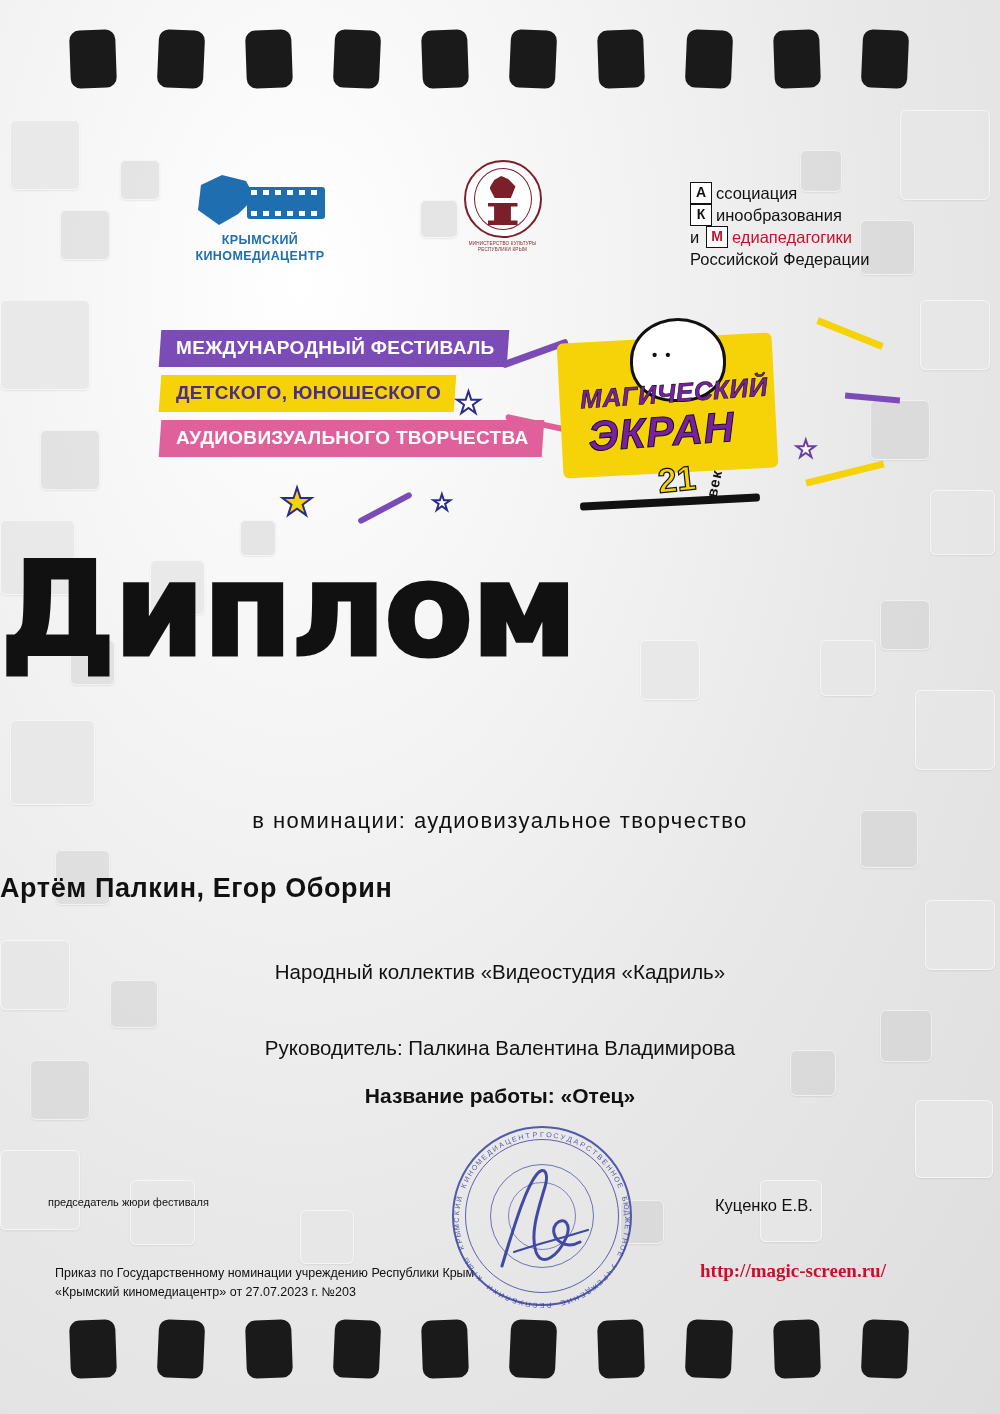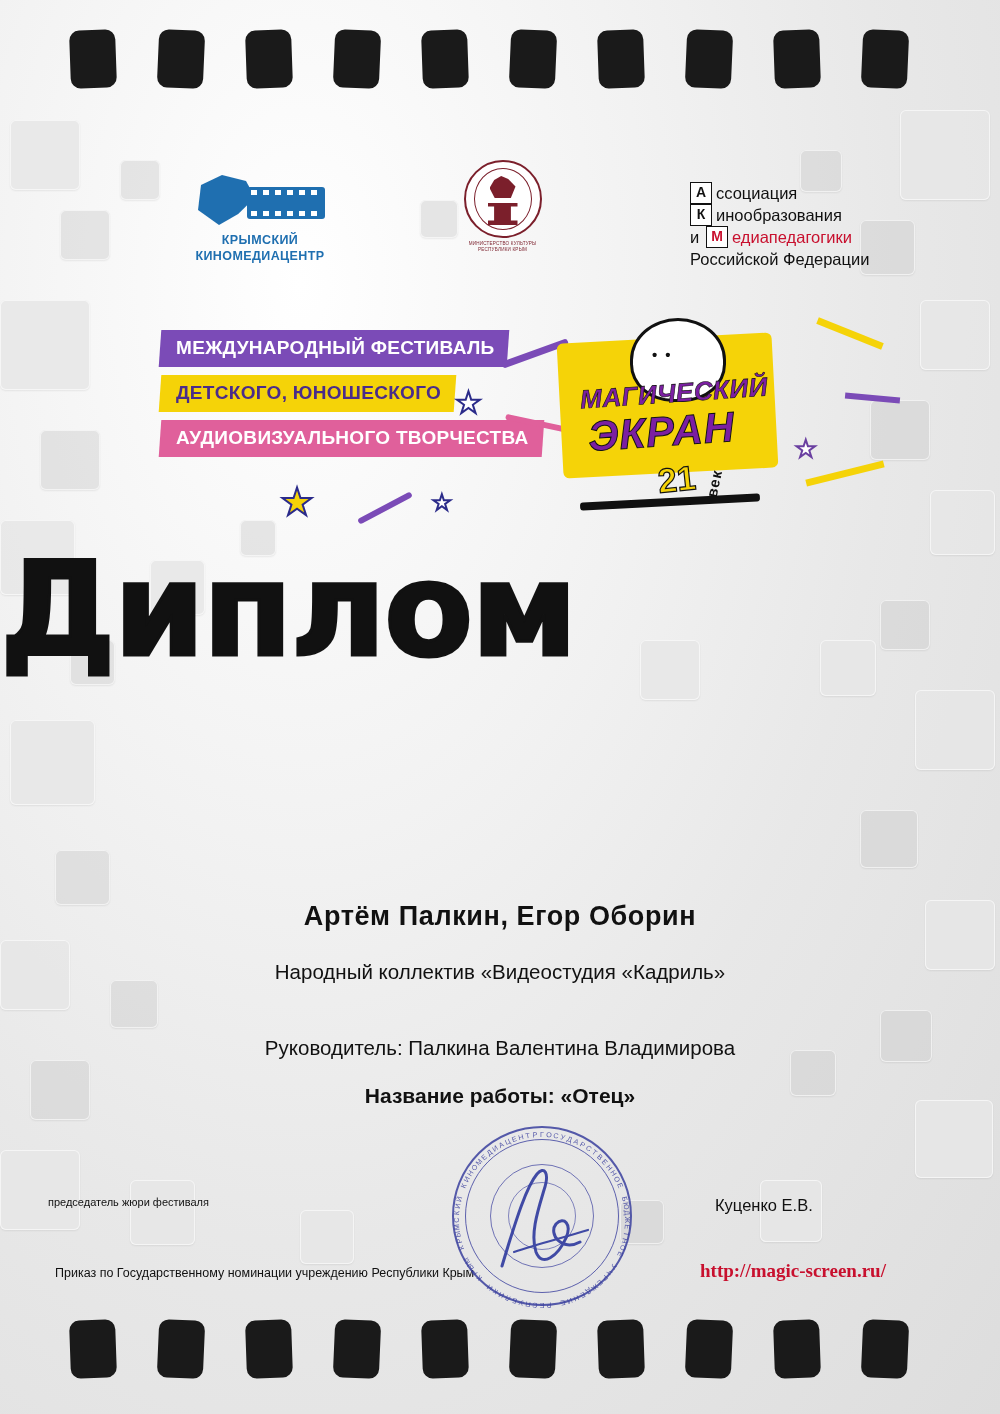--- a/index.html
+++ b/index.html
@@ -321,26 +321,25 @@
     left: 0; width: 1000px;
     text-align: center;
     font-size: 22px;
     color: #111;
     letter-spacing: 1.4px;
   }
   .winner {
     position: absolute;
     top: 873px;
     left: 0; width: 1000px;
-    text-align: center;
+    text-align: left;
     font-size: 27px;
     font-weight: bold;
     color: #111;
     letter-spacing: 0.6px;
-    margin-top: 28px;
   }
   .org {
     position: absolute;
     top: 958px;
     left: 0; width: 1000px;
     text-align: center;
     font-size: 20.5px;
     color: #111;
     line-height: 1.35;
   }
@@ -597,32 +596,34 @@
     <div class="sun"></div>
     <div class="eyes">••</div>
     <div class="t1">МАГИЧЕСКИЙ</div>
     <div class="t2">ЭКРАН</div>
     <div class="t3">21</div>
     <div class="t4">век</div>
     <div class="base"></div>
   </div>
 
   <div class="diplom">Диплом</div>
+  <div class="nomination">в  номинации:  аудиовизуальное  творчество</div>
   <div class="winner">Артём Палкин, Егор Оборин</div>
   <div class="org">
     <div>Народный коллектив «Видеостудия «Кадриль»</div>
   </div>
   <div class="leader">Руководитель: Палкина Валентина Владимирова</div>
   <div class="work">Название работы: «Отец»</div>
 
   <div class="chair">председатель жюри фестиваля</div>
   <div class="chair-name">Куценко Е.В.</div>
   <div class="site">http://magic-screen.ru/</div>
   <div class="order">
     <div>Приказ по Государственному номинации учреждению Республики Крым</div>
+    <div>«Крымский киномедиацентр»  от 27.07.2023 г. №203</div>
   </div>
 
   <div class="stamp">
     <div class="ring"></div>
     <div class="ring2"></div>
     <div class="ring3"></div>
     <div class="ring4"></div>
     <div class="txt" id="stamp-ring-text">
         <span class="char" style="transform: translateX(-50%) rotate(0deg);">Г</span>
         <span class="char" style="transform: translateX(-50%) rotate(4.73684deg);">О</span>

